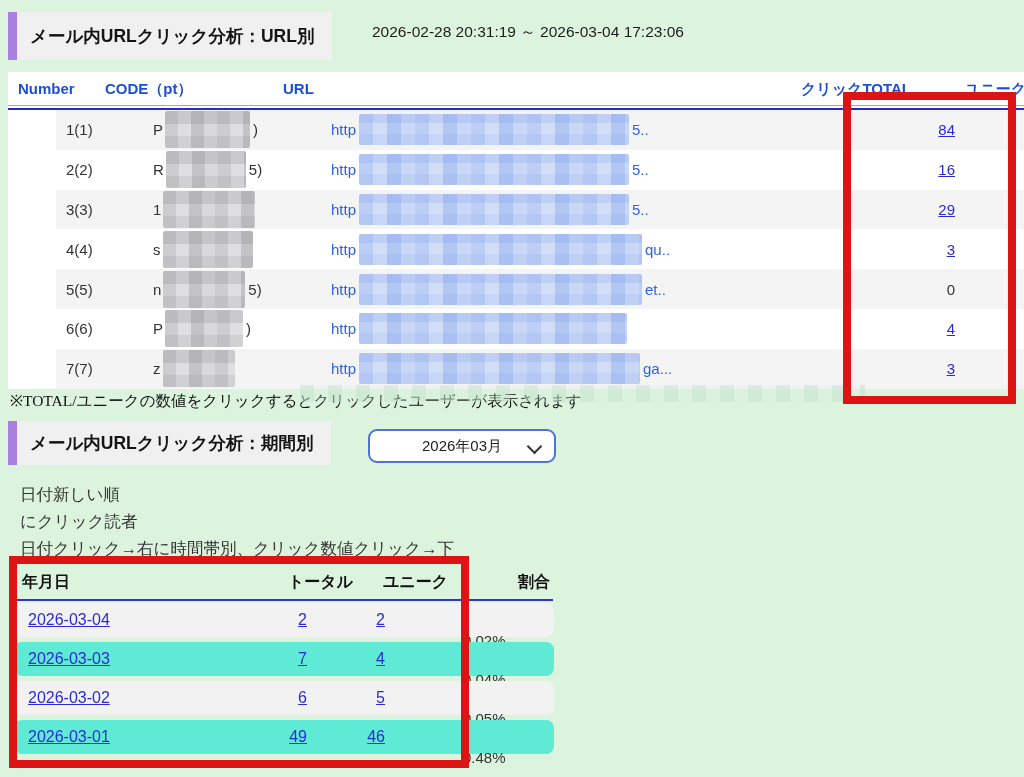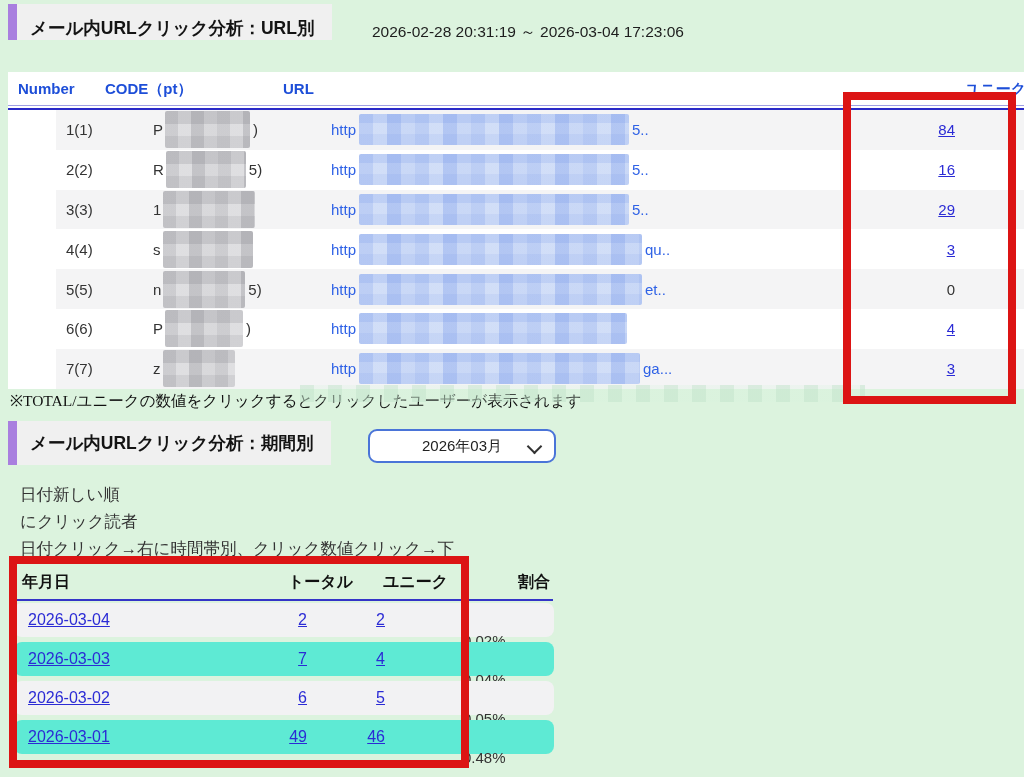--- a/index.html
+++ b/index.html
@@ -3,21 +3,21 @@
 <meta charset="utf-8">
 <style>
   html,body{margin:0;padding:0;}
   body{width:1024px;height:777px;overflow:hidden;font-family:"Liberation Sans",sans-serif;}
   #app{position:relative;width:1024px;height:777px;background:#dcf3de;overflow:hidden;}
 
   
   .chip{position:absolute;left:8px;display:flex;align-items:stretch;}
   .chip .bar{width:9px;background:#a97fdf;}
   .chip .lbl{background:#f0f0f0;font-weight:700;font-size:17.5px;color:#131313;padding:0 18px 0 13px;white-space:nowrap;}
-  .chip1{top:4px;height:36px;}
+  .chip1{top:12px;height:48px;}
   .chip1 .lbl{line-height:48px;}
   .chip2{top:421px;height:44px;}
   .chip2 .lbl{line-height:44px;}
   .daterange{position:absolute;left:372px;top:8px;height:48px;line-height:48px;font-size:15.5px;color:#1d1d1d;white-space:nowrap;}
 
   
   .t1{position:absolute;left:8px;top:72px;width:1016px;background:#ffffff;}
   .t1head{position:relative;height:33px;font-weight:700;font-size:15px;color:#1d4ed8;}
   .t1head span{position:absolute;line-height:33px;white-space:nowrap;}
   .h-number{left:10px;}
@@ -85,20 +85,21 @@
     <div class="bar"></div>
     <div class="lbl">メール内URLクリック分析：URL別</div>
   </div>
   <div class="daterange">2026-02-28 20:31:19 ～ 2026-03-04 17:23:06</div>
 
   <div class="t1">
     <div class="t1head">
       <span class="h-number">Number</span>
       <span class="h-code">CODE（pt）</span>
       <span class="h-url">URL</span>
+      <span class="h-total">クリックTOTAL</span>
       <span class="h-uniq">ユニーク数</span>
     </div>
     <div class="t1div"></div>
     <div class="t1body">
 
         <div class="t1row alt">
           <span class="c-num">1(1)</span>
           <span class="c-code">
             <span>P</span>
             <span class="mask mask-gray" style="width: 85px;"></span>

